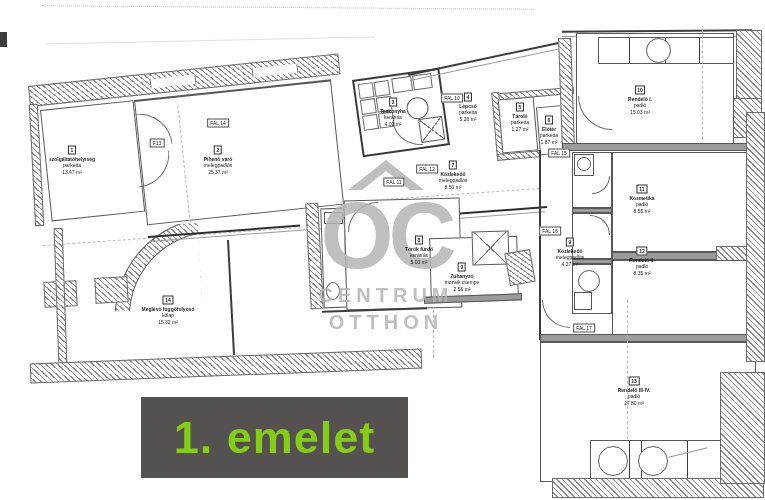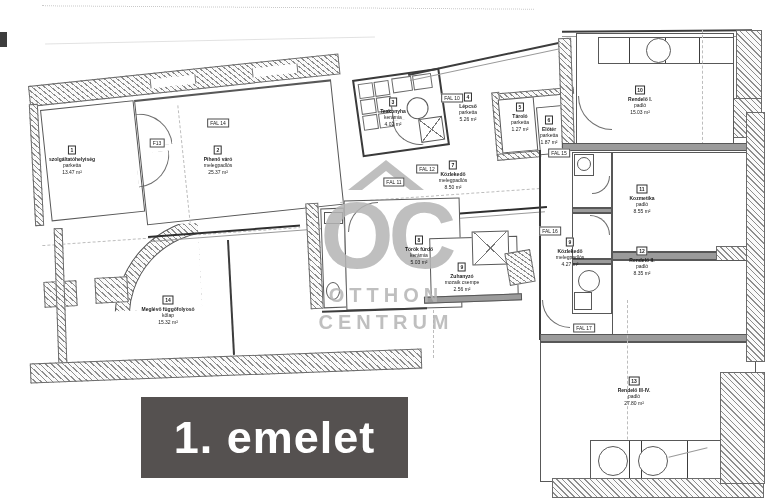--- a/index.html
+++ b/index.html
@@ -165,22 +165,22 @@
   <div class="abs fline" style="left:668px;top:452px;width:40px;height:1px;transform:rotate(-14deg);"></div>
   <div class="abs hatch" style="left:552px;top:478px;width:212px;height:20px;"></div>
   <div class="abs hatch" style="left:746px;top:112px;width:19px;height:250px;"></div>
   <div class="abs hatch" style="left:720px;top:372px;width:45px;height:112px;"></div>
 
   <div id="watermark" style="color: rgb(181, 181, 181);">
     <svg width="76" height="30" viewBox="0 0 76 30" style="display:block;margin:0 auto;">
       <polygon points="0,30 38,0 76,30 62,30 38,11 14,30" fill="#b5b5b5"></polygon>
     </svg>
     <div class="wm-oc">OC</div>
+    <div class="wm-word">CENTRUM</div>
     <div class="wm-word">OTTHON</div>
-    <div class="wm-word">CENTRUM</div>
   </div>
 
   <div id="labels-layer">
       <div class="room-label" style="left: 72px; top: 160px;"><div class="badge">1</div><div class="rname">szolgáltatóhelyiség</div><div class="rfloor">parketta</div><div class="rarea">13.47 m²</div></div>
       <div class="room-label" style="left: 218px; top: 160px;"><div class="badge">2</div><div class="rname">Pihenő váró</div><div class="rfloor">melegpadlós</div><div class="rarea">25.37 m²</div></div>
       <div class="room-label" style="left: 393px; top: 112px;"><div class="badge">3</div><div class="rname">Teakonyha</div><div class="rfloor">kerámia</div><div class="rarea">4.02 m²</div></div>
       <div class="room-label" style="left: 468px; top: 107px;"><div class="badge">4</div><div class="rname">Lépcső</div><div class="rfloor">parketta</div><div class="rarea">5.26 m²</div></div>
       <div class="room-label" style="left: 520px; top: 117px;"><div class="badge">5</div><div class="rname">Tároló</div><div class="rfloor">parketta</div><div class="rarea">1.27 m²</div></div>
       <div class="room-label" style="left: 549px; top: 130px;"><div class="badge">6</div><div class="rname">Előtér</div><div class="rfloor">parketta</div><div class="rarea">1.87 m²</div></div>
       <div class="room-label" style="left: 453px; top: 175px;"><div class="badge">7</div><div class="rname">Közlekedő</div><div class="rfloor">melegpadlós</div><div class="rarea">8.50 m²</div></div>
@@ -197,16 +197,16 @@
       <div class="wall-tag" style="left: 157px; top: 143px;">F13</div>
       <div class="wall-tag" style="left: 218px; top: 123px;">FAL 14</div>
       <div class="wall-tag" style="left: 452px; top: 98px;">FAL 10</div>
       <div class="wall-tag" style="left: 394px; top: 182px;">FAL 11</div>
       <div class="wall-tag" style="left: 427px; top: 169px;">FAL 12</div>
       <div class="wall-tag" style="left: 559px; top: 153px;">FAL 15</div>
       <div class="wall-tag" style="left: 550px; top: 231px;">FAL 16</div>
       <div class="wall-tag" style="left: 584px; top: 328px;">FAL 17</div>
     </div>
 
-  <div id="banner" style="background: rgb(85, 81, 80); color: #ffffff;">
+  <div id="banner" style="background: rgb(85, 81, 80); color: #84cc16;">
     <span>1. emelet</span>
   </div>
 </div>
 
 </body></html>

